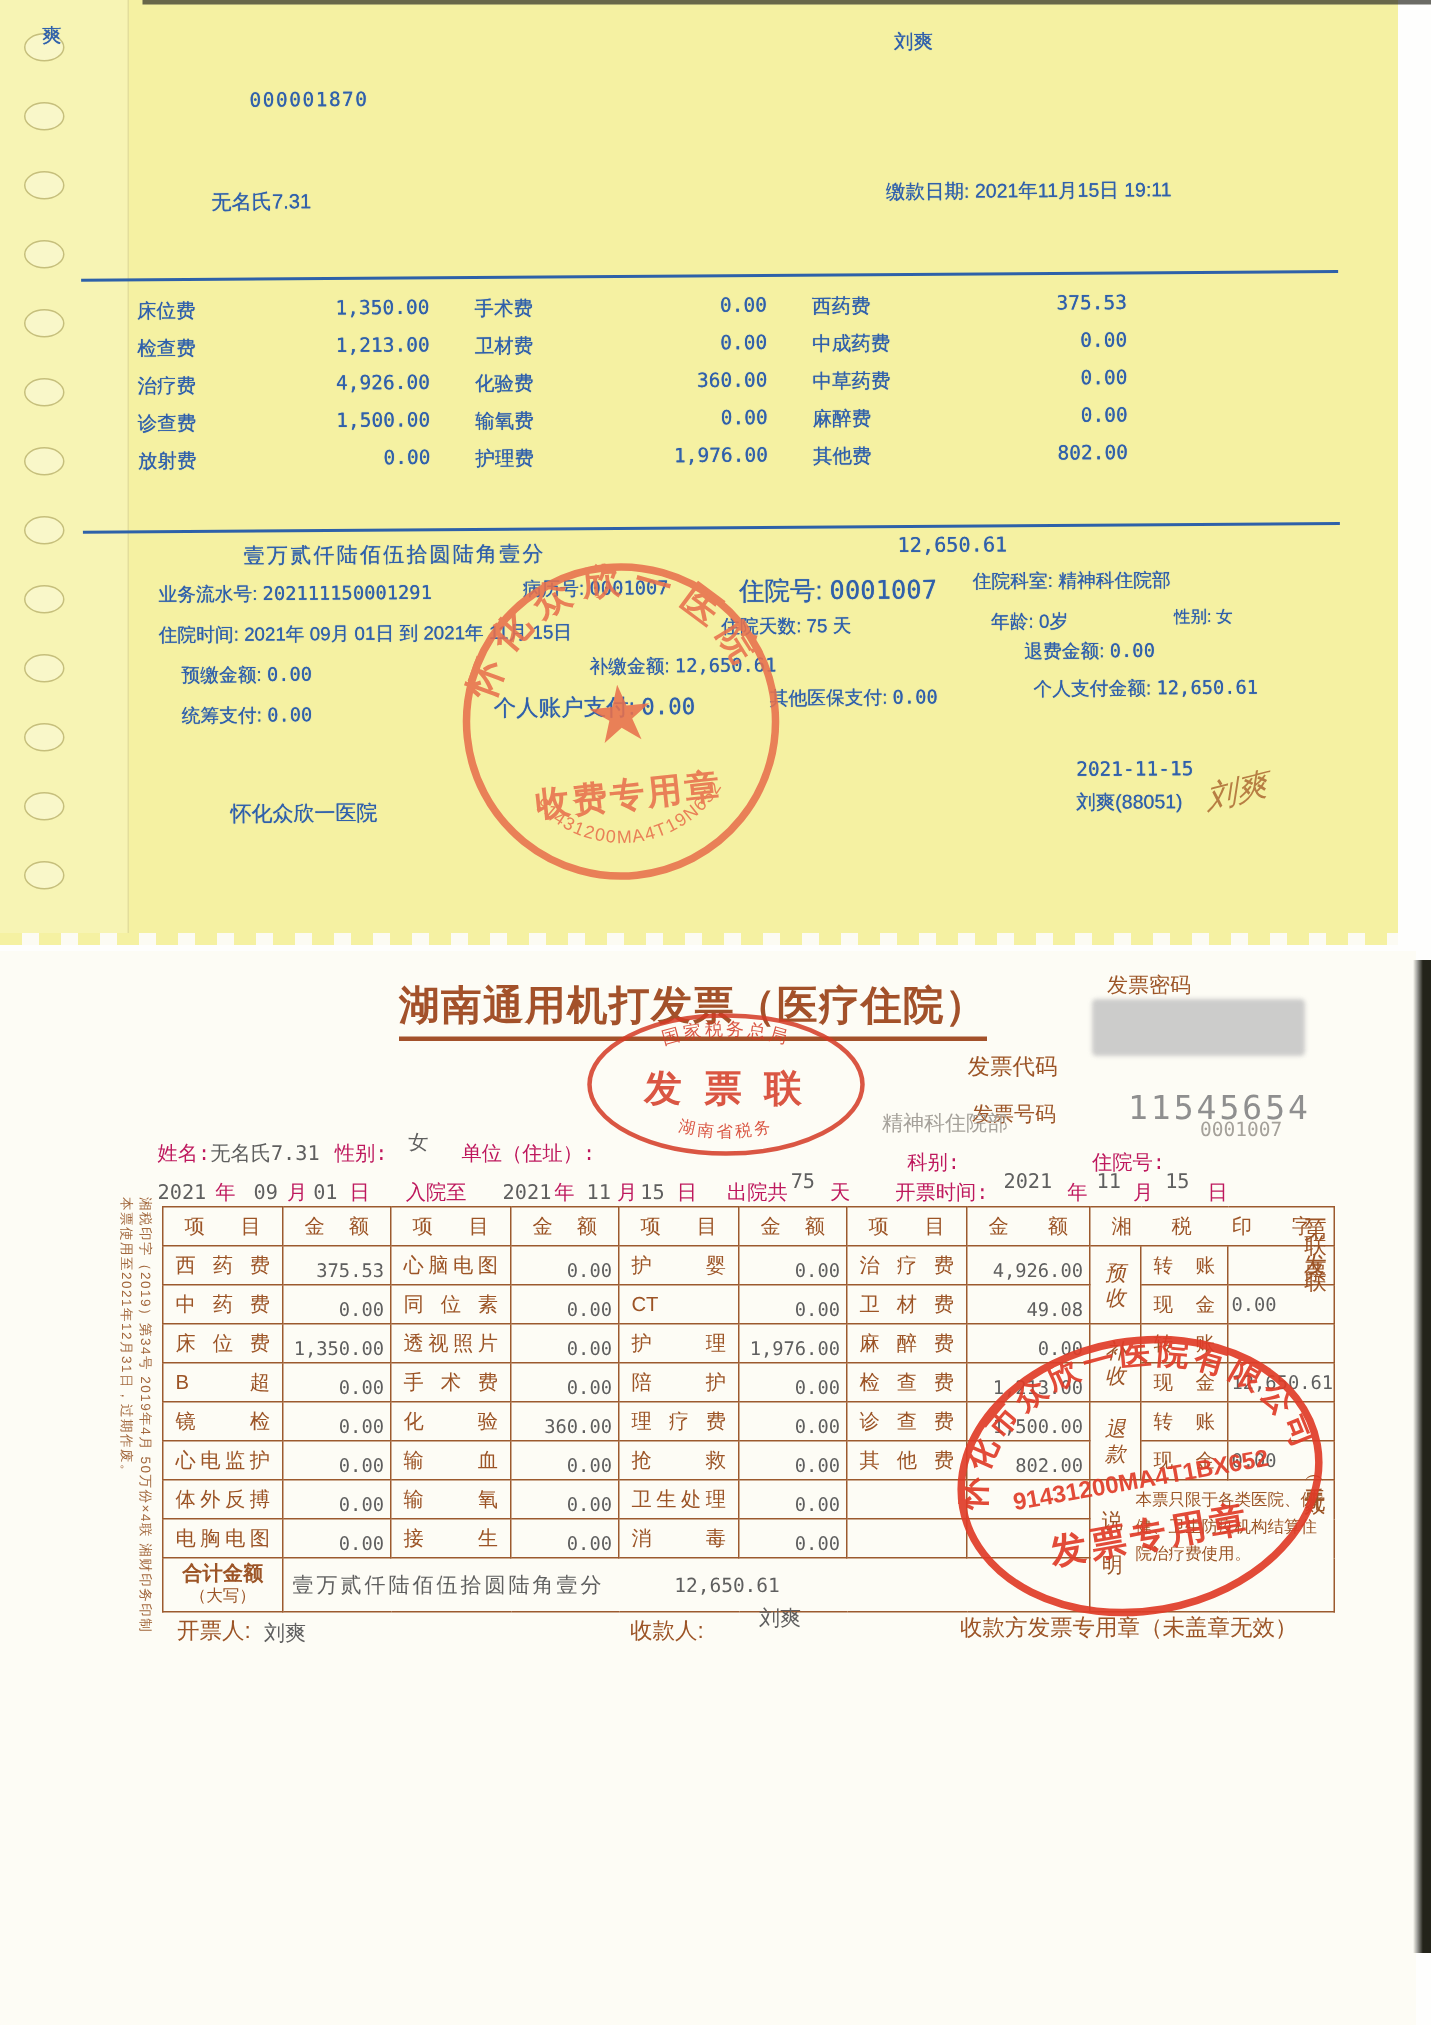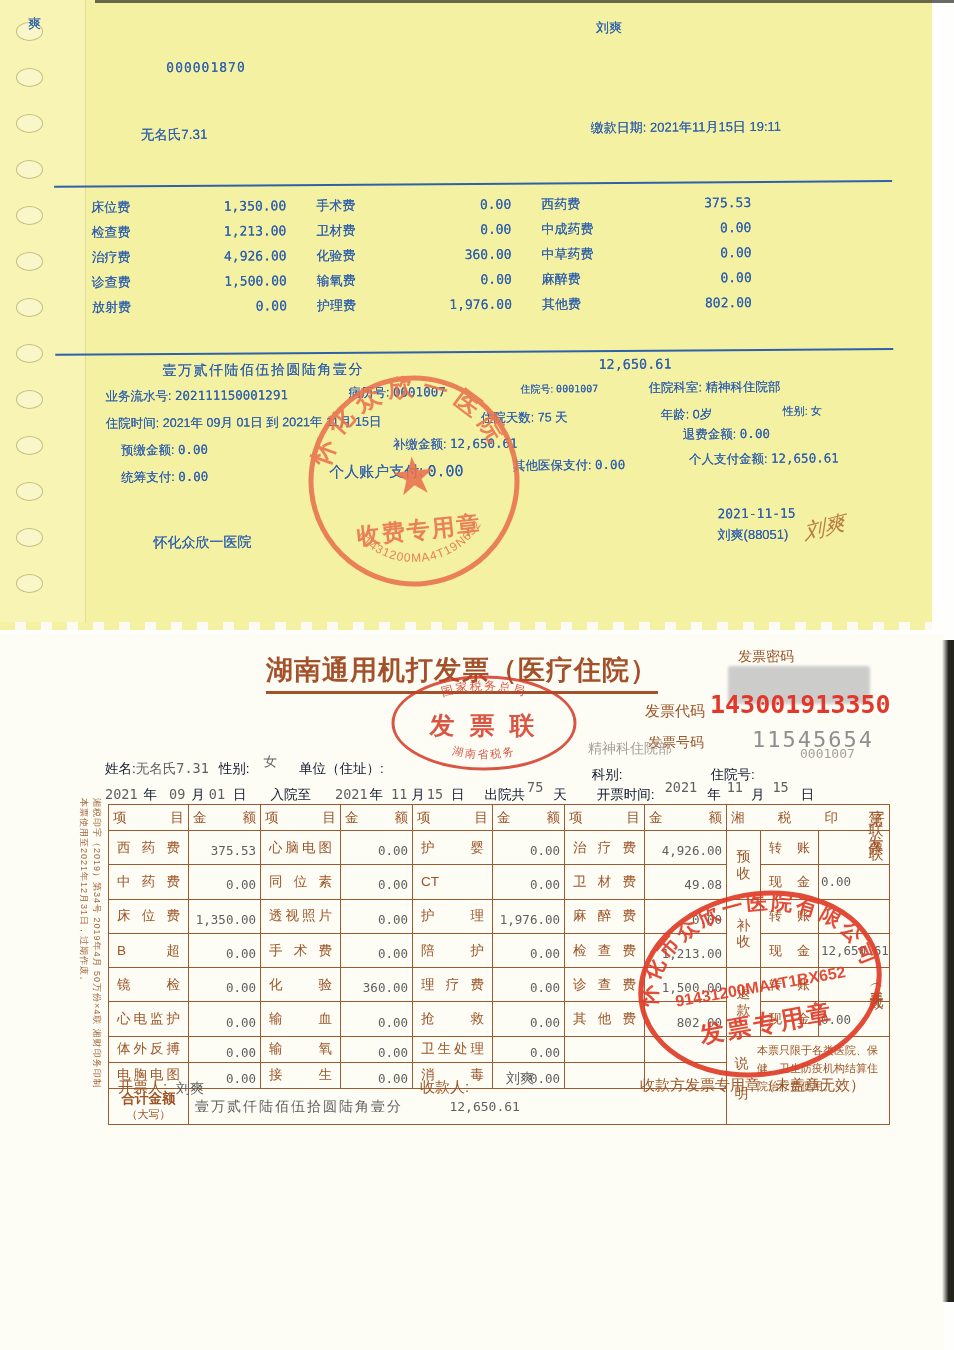--- a/index.html
+++ b/index.html
@@ -30,33 +30,33 @@
                letter-spacing:1px; border-bottom:3px solid #a3512a; padding-bottom:3px; white-space:nowrap; }
   .lbl { position:absolute; color:#9c5426; white-space:nowrap; }
   .val { position:absolute; color:#5f5f5f; white-space:nowrap; font-family:"DejaVu Sans Mono",monospace; }
   .pwdbox { position:absolute; left:728px; top:666px; width:142px; height:38px; background:#c4c4c4;
             filter:blur(1.5px); opacity:.85; border-radius:3px; }
   .codeval { position:absolute; left:710px; top:690px; font-size:25px; font-weight:bold; color:#e2372a;
              font-family:"DejaVu Sans Mono",monospace; }
   .numval { position:absolute; left:752px; top:727px; font-size:22px; color:#8f8f8f; letter-spacing:2px;
             font-family:"DejaVu Sans Mono",monospace; }
   .inforow { position:absolute; display:flex; align-items:baseline; white-space:pre; font-size:13.5px; }
-  .inforow .b { color:#0f172a; }
+  .inforow .b { color:#be185d;font-family:Liberation Mono, monospace; }
   .inforow .g { color:#5f5f5f; font-family:"DejaVu Sans Mono",monospace; }
   .raise { position:relative; top:-7px; }
 
   table.inv { position:absolute; left:108px; top:804px; border-collapse:collapse; table-layout:fixed; }
   table.inv td { border:1.5px solid #9c5a2e; height:26px; overflow:visible; }
   table.inv td.it { font-size:13.5px; color:#9c5426; text-align:justify; text-align-last:justify; padding:0 8px; }
   table.inv td.am { font-size:12.5px; color:#5f5f5f; font-family:"DejaVu Sans Mono",monospace;
                     text-align:right; padding-right:4px; white-space:nowrap; }
   table.inv td.am span { position:relative; top:3px; }
-  table.inv td.hd { font-size:13.5px; color:#9c5426; text-align:justify; text-align-last:justify; padding:0 4px; }
+  table.inv td.hd { font-size:13.5px; color:#9c5426; text-align:justify; text-align-last:justify; padding:0 14px; }
   table.inv td.vg { font-size:14px; color:#9c5426; text-align:center; vertical-align:middle; }
-  table.inv td.vg div { width:1em; margin:17px auto; word-break:break-all; line-height:1.2; }
+  table.inv td.vg div { width:1em; margin:5px auto; word-break:break-all; line-height:1.2;font-style:italic; }
   table.inv td.mt { font-size:13px; color:#9c5426; text-align:justify; text-align-last:justify; padding:0 8px; }
   table.inv td.sv { font-size:12.5px; color:#5f5f5f; font-family:"DejaVu Sans Mono",monospace; white-space:nowrap; padding-left:2px; }
   .notebox { display:flex; height:100%; align-items:stretch; }
   .note-l { writing-mode:vertical-rl; font-size:14px; color:#9c5426; letter-spacing:2.2em; padding:8px 4px 0 6px; }
   .note-t { font-size:11px; color:#9c5426; line-height:1.65; padding:4px 4px 0 2px; }
   .totcell div { line-height:1.25; color:#9c5426; }
   .vert { position:absolute; writing-mode:vertical-rl; color:#9c5426; white-space:pre; }
   .printinfo { position:absolute; left:103px; top:798px; }
   .printinfo > div { transform:rotate(90deg); transform-origin:0 0; width:262px; font-size:9px;
                      color:#a2673c; letter-spacing:1px; line-height:13px; white-space:nowrap; }
@@ -157,21 +157,21 @@
 
       <span class="btxt" style="left:162px;top:360px;font-size:14px;letter-spacing:1.5px">壹万贰仟陆佰伍拾圆陆角壹分</span>
       <span class="btxt mono" style="left:598px;top:357px;font-size:13.5px">12,650.61</span>
 
       <span class="btxt" style="left:105px;top:386px;font-size:12.5px">
         <span>业务流水号:</span>
         <span class="mono">202111150001291</span></span>
       <span class="btxt" style="left:348px;top:384px;font-size:12.5px">
         <span>病历号:</span>
         <span class="mono">0001007</span></span>
-      <span class="btxt" style="left:520px;top:383px;font-size:10px">
+      <span class="btxt" style="left:492px;top:383px;font-size:17px">
         <span>住院号:</span>
         <span class="mono">0001007</span></span>
       <span class="btxt" style="left:648px;top:381px;font-size:12.5px">
         <span>住院科室:</span>
         <span>精神科住院部</span></span>
 
       <span class="btxt" style="left:105px;top:413px;font-size:12.5px">
         <span>住院时间:</span>
         <span>2021年 09月 01日 到 2021年 11月 15日</span></span>
       <span class="btxt" style="left:480px;top:410px;font-size:12.5px">
@@ -249,21 +249,20 @@
     </text>
     <text x="96" y="62" text-anchor="middle" font-size="25" font-weight="bold" fill="#d43a25" letter-spacing="4">发 票 联</text>
     <text fill="#d43a25" font-size="11" letter-spacing="2">
       <textPath href="#oArcBot" startOffset="50%" text-anchor="middle">湖南省税务</textPath>
     </text>
   </svg>
 
   <span class="lbl" style="left:738px;top:648px;font-size:14px">发票密码</span>
   <div class="pwdbox"></div>
   <span class="lbl" style="left:645px;top:702px;font-size:15px">发票代码</span>
-  <span class="codeval">143001913350</span>
   <span class="lbl" style="left:648px;top:734px;font-size:14px">发票号码</span>
   <span class="numval">11545654</span>
   <span class="abs faint" style="left:800px;top:746px;font-size:13px;font-family:'DejaVu Sans Mono',monospace">0001007</span>
   <span class="abs faint" style="left:588px;top:740px;font-size:14px">精神科住院部</span>
 
   <div class="inforow" style="left:105px;top:760px">
     <span class="b">姓名:</span>
     <span class="g" style="margin-right:10px">无名氏7.31</span>
     <span class="b" style="margin-right:14px">性别:</span>
     <span class="g raise" style="margin-right:22px">女</span>

